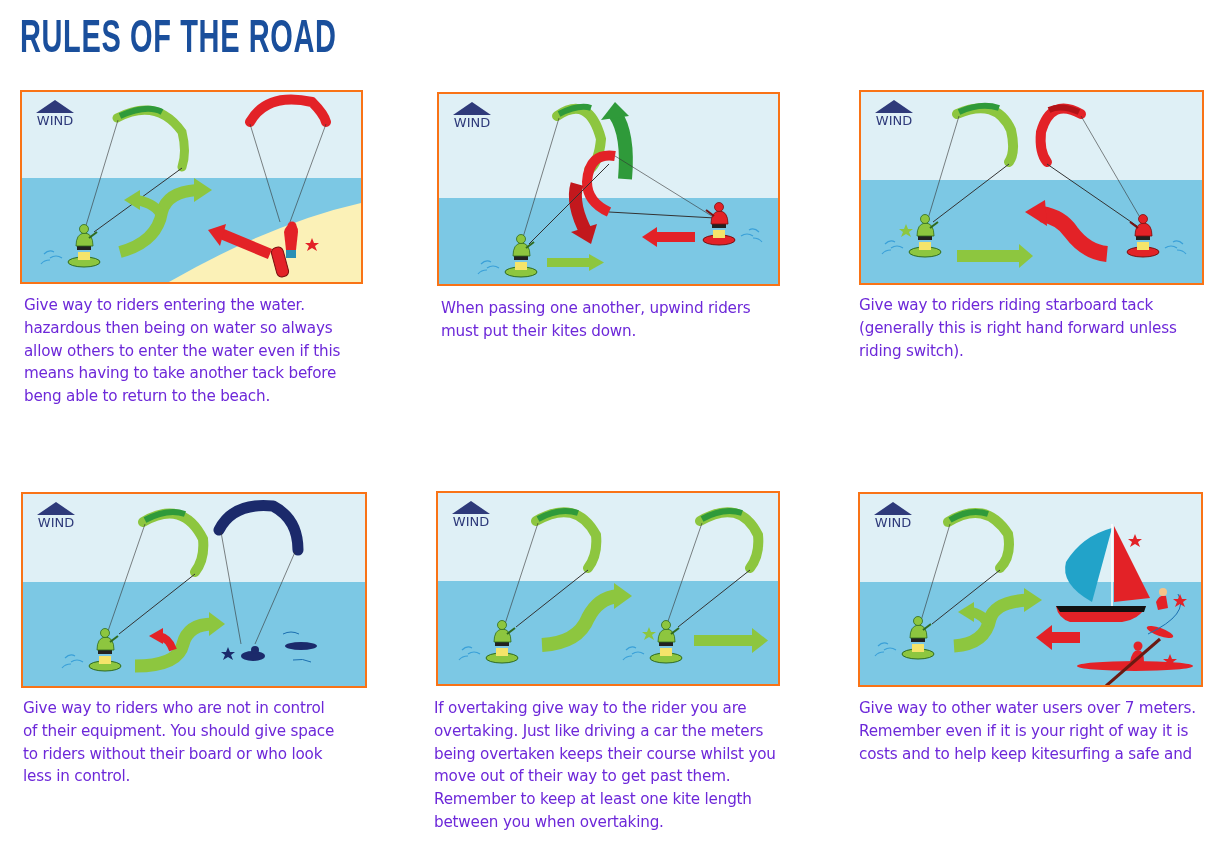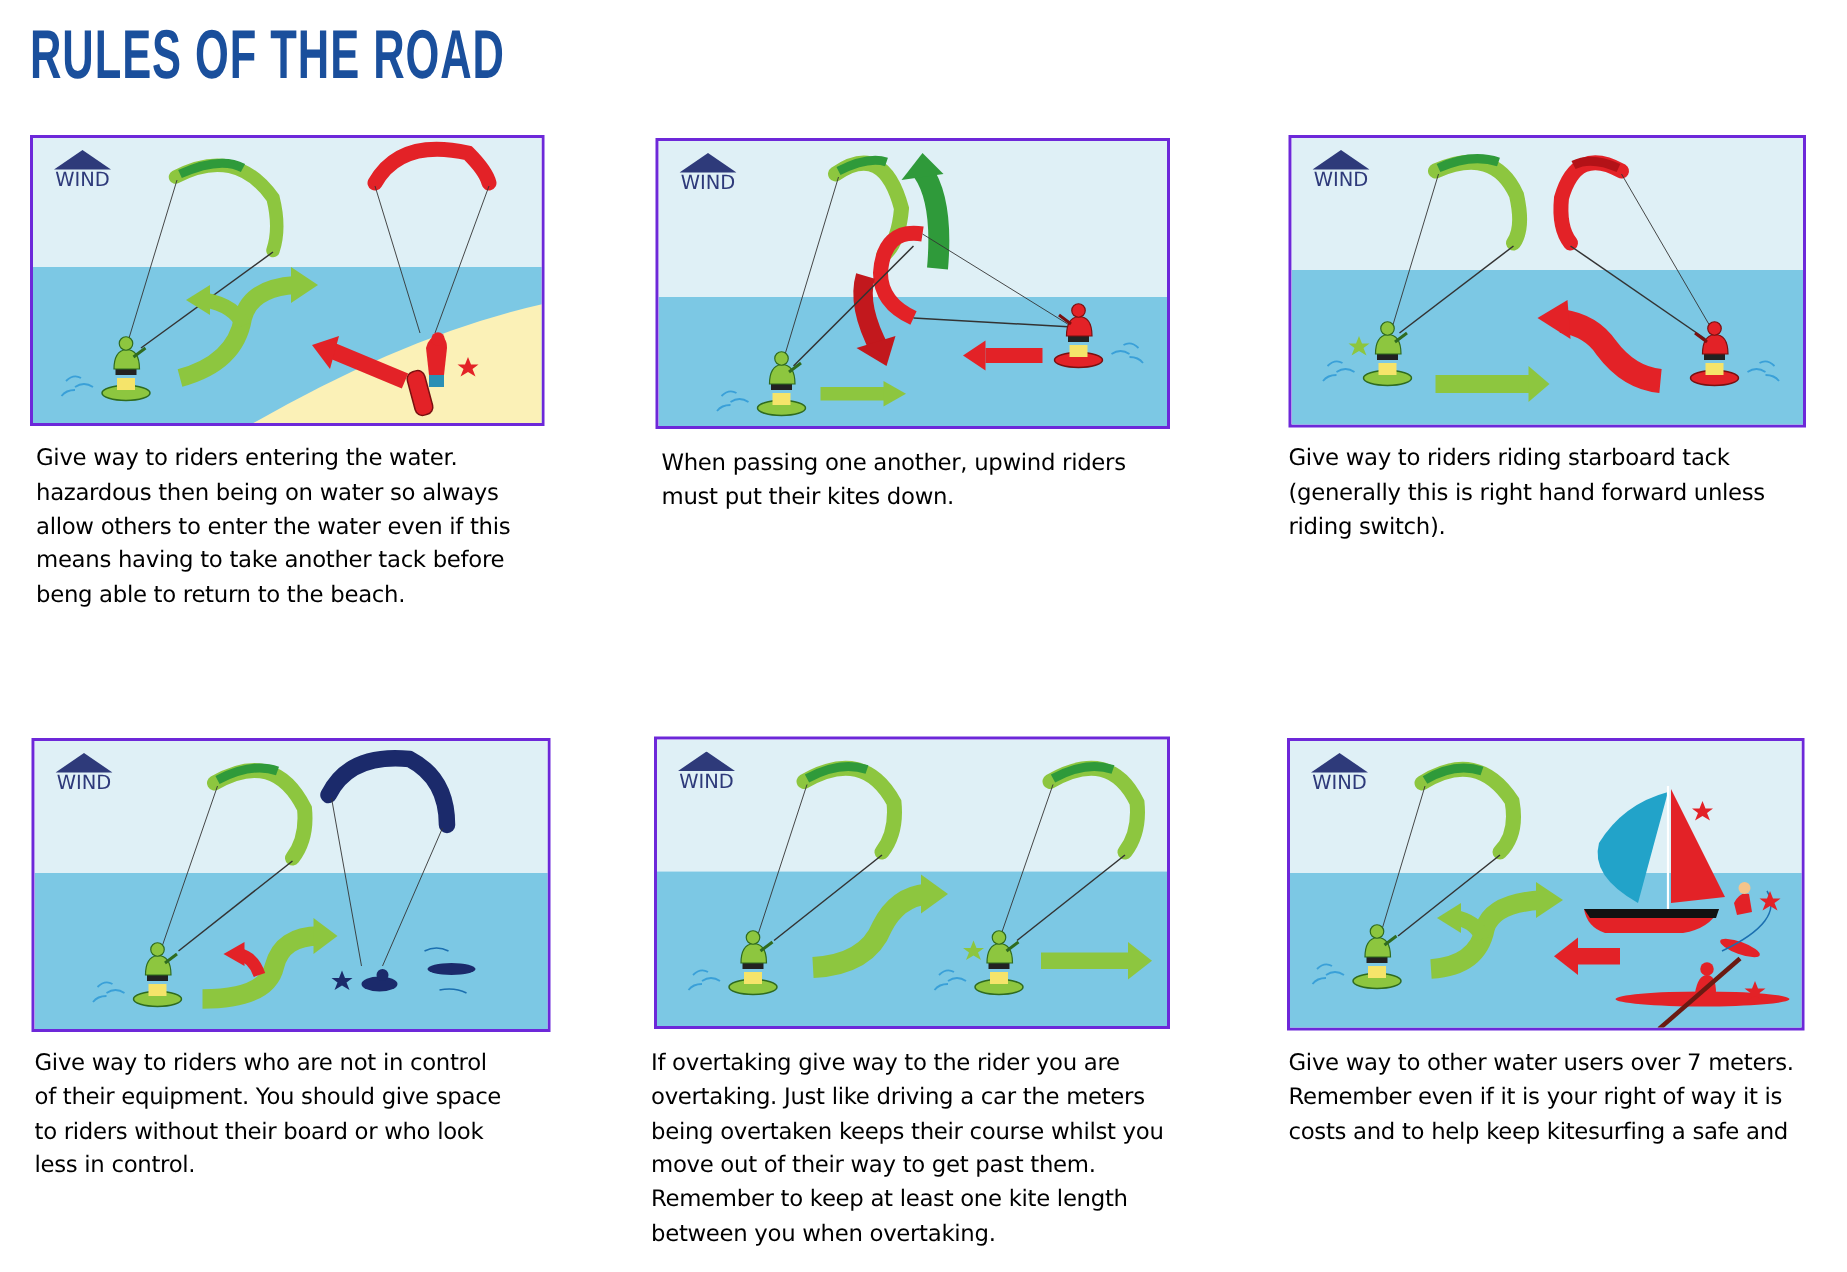--- a/index.html
+++ b/index.html
@@ -4,26 +4,26 @@
 <style>
   html, body { margin:0; padding:0; background:#ffffff; }
   body { width:1231px; height:848px; position:relative; overflow:hidden; font-family:"DejaVu Sans", sans-serif; }
   .title {
     position:absolute; left:20px; top:12px; height:48px;
     font-family:"Liberation Sans", sans-serif; font-weight:bold; font-size:46px; line-height:48px;
     letter-spacing:1px; white-space:nowrap;
     transform-origin:0 0; transform:scaleX(0.63);
   }
   .panel {
-    position:absolute; box-sizing:border-box; border:2px solid #6d28d9; overflow:hidden;padding-left:36px;
+    position:absolute; box-sizing:border-box; border:2px solid #f97316; overflow:hidden;padding-left:36px;
   }
   .panel svg { position:absolute; left:0; top:0; display:block; }
   .caption {
     position:absolute; font-family:"DejaVu Sans", sans-serif; font-size:15.2px; line-height:22.8px;
-    color:#000000; letter-spacing:-0.2px;
+    color:#6d28d9; letter-spacing:-0.2px;
   }
   .caption span { display:block; white-space:nowrap; }
   .wind { position:absolute; left:10px; top:8px; width:46px; height:32px; }
   .wind-label { position:absolute; left:0; top:14px; width:46px; text-align:center; font-family:"DejaVu Sans", sans-serif; font-size:13px; line-height:14px; }
   .wind svg { position:absolute; left:4px; top:0; }
 </style>
 </head>
 <body>
 
 <svg width="0" height="0" style="position:absolute">

